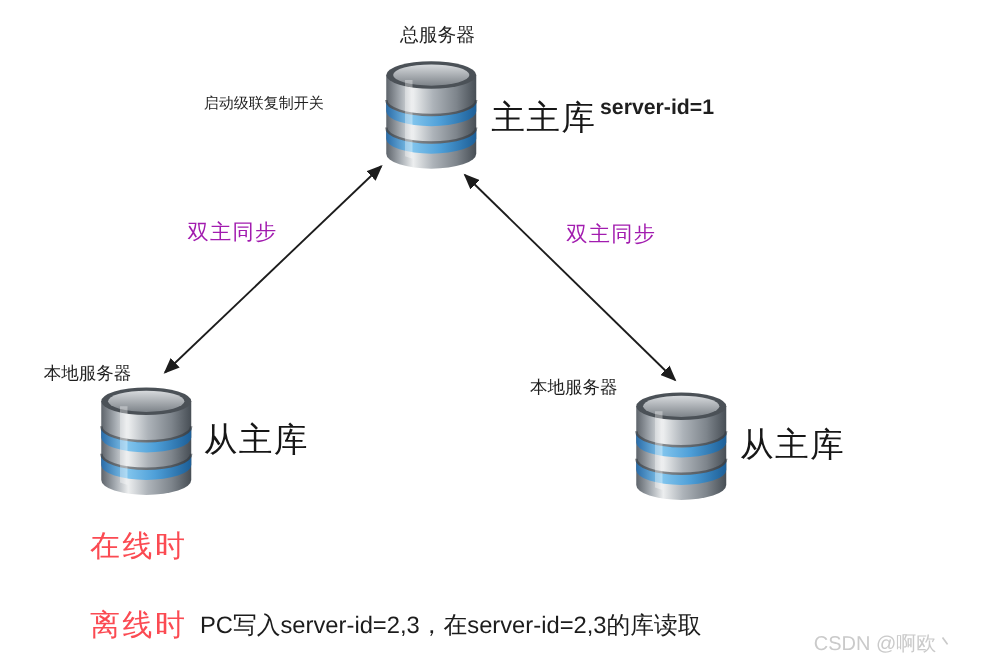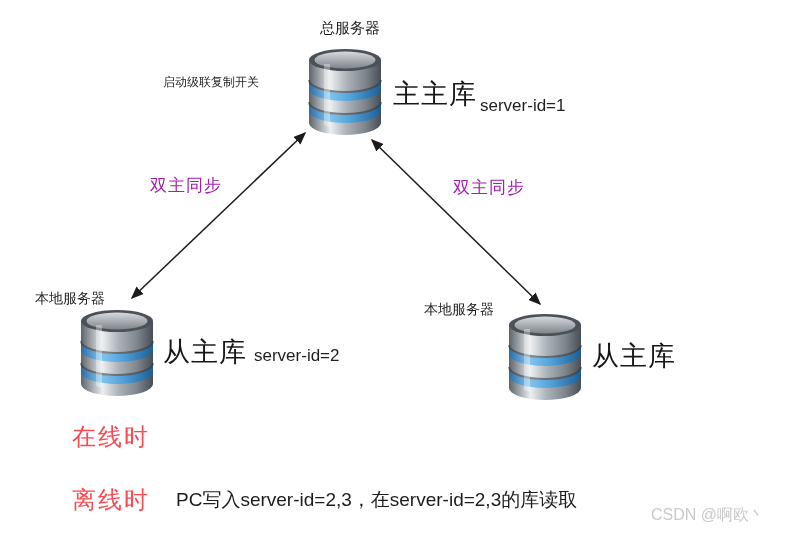--- a/index.html
+++ b/index.html
@@ -69,37 +69,36 @@
     <line x1="305" y1="133" x2="132" y2="298" stroke="#1c1c1c" stroke-width="1.5" marker-start="url(#ah)" marker-end="url(#ah)"></line>
     <line x1="372" y1="140" x2="540" y2="304" stroke="#1c1c1c" stroke-width="1.5" marker-start="url(#ah)" marker-end="url(#ah)"></line>
   </svg>
 
   <div class="abs srv-label" style="left:320px;top:19px;">总服务器</div>
   <div class="abs note-label" style="left:163px;top:74px;">启动级联复制开关</div>
   <svg class="db-icon" style="left:306px;top:47px;" width="78" height="90">
       <use href="#db-icon"></use>
     </svg>
   <div class="abs db-title" style="left:393px;top:76px;">主主库</div>
-  <div class="abs srv-id" style="left:480px;top:96px;">server-id=1</div>
+  <div class="abs srv-id" style="left:480px;top:76px;font-weight:bold;">server-id=1</div>
 
   <div class="abs sync-label" style="left:150px;top:174px;">双主同步</div>
   <div class="abs sync-label" style="left:453px;top:176px;">双主同步</div>
 
   <div class="abs srv-label sm" style="left:35px;top:290px;">本地服务器</div>
   <svg class="db-icon" style="left:78px;top:308px;" width="78" height="90">
       <use href="#db-icon"></use>
     </svg>
   <div class="abs db-title" style="left:163px;top:334px;">从主库</div>
-  <div class="abs srv-id" style="left:254px;top:346px;">server-id=2</div>
 
   <div class="abs srv-label sm" style="left:424px;top:301px;">本地服务器</div>
   <svg class="db-icon" style="left:506px;top:312px;" width="78" height="90">
       <use href="#db-icon"></use>
     </svg>
   <div class="abs db-title" style="left:592px;top:338px;">从主库</div>
 
   <div class="abs kw" style="left: 72px; top: 421px; color: rgb(251, 74, 82); text-align: center;">在线时</div>
   <div class="abs kw" style="left: 72px; top: 484px; color: rgb(251, 74, 82);">离线时</div>
-  <div class="abs note-text" style="left:176px;top:487px;">PC写入server-id=2,3，在server-id=2,3的库读取</div>
+  <div class="abs note-text" style="left:160px;top:487px;">PC写入server-id=2,3，在server-id=2,3的库读取</div>
 
   <div class="abs watermark" style="left: 651px; top: 505px; color: rgb(202, 202, 202);">CSDN @啊欧丶</div>
 
 </div>
 
 </body></html>

